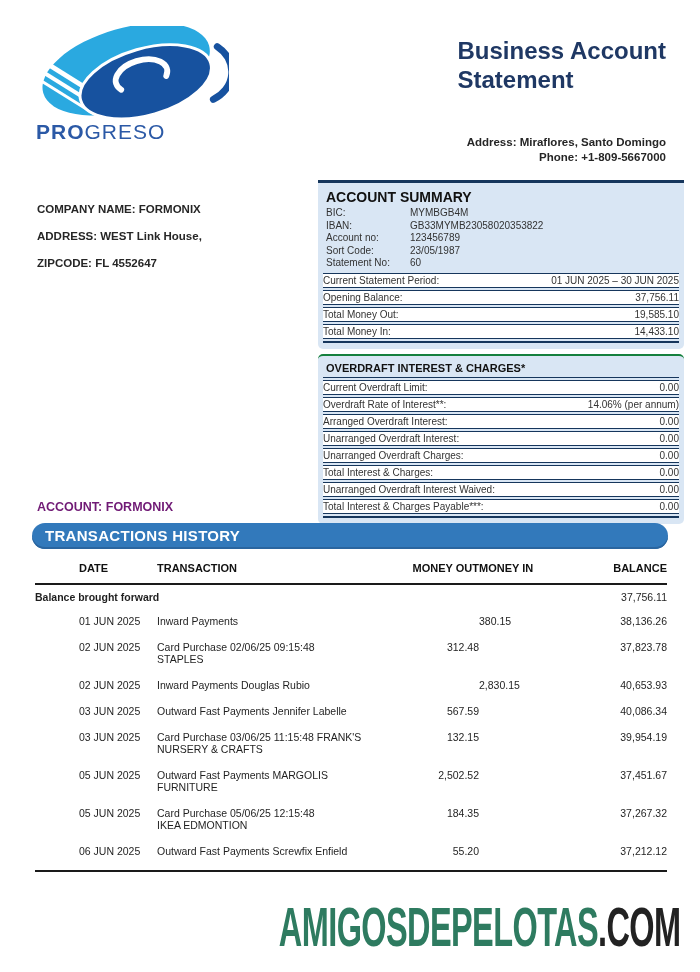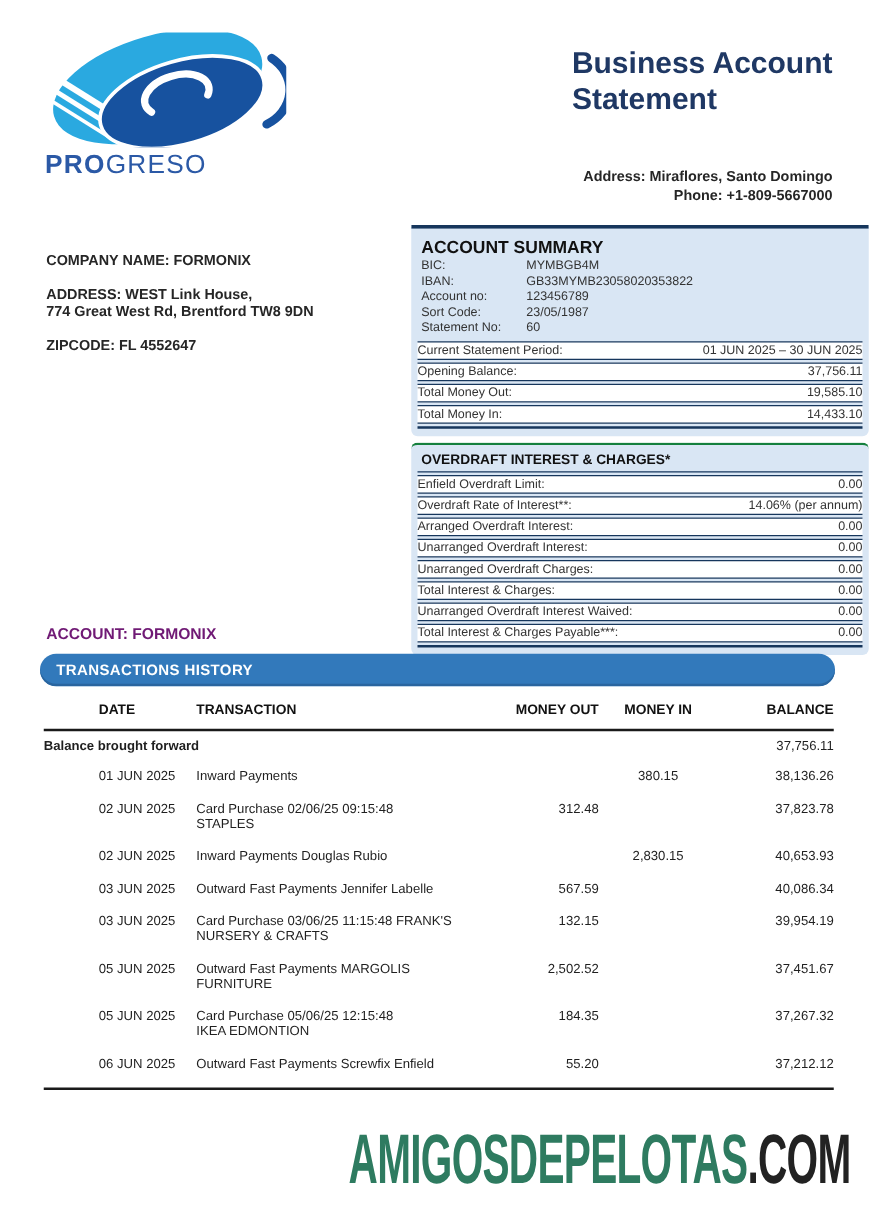--- a/index.html
+++ b/index.html
@@ -13,46 +13,46 @@
   .brand .b { font-weight:700; }
   .doc-title { position:absolute; right:34px; top:36px; text-align:left;
     font-size:24px; font-weight:700; color:#1f3864; line-height:29px; }
   .contact { position:absolute; right:34px; top:135px; text-align:right;
     font-size:11.5px; font-weight:700; color:#262626; line-height:15px; }
   
   .company { position:absolute; left:37px; top:202px; font-size:11.5px; font-weight:700;
     color:#262626; line-height:14px; width:270px; }
   .company .gap { margin-top:13px; }
   
-  .bluebox { position:absolute; left:329px; width:366px; background:#d9e6f4;
+  .bluebox { position:absolute; left:318px; width:366px; background:#d9e6f4;
     border-top:3px solid #16365c; border-radius:0 0 5px 5px; box-sizing:border-box;
     padding:5px 5px 6px 5px; }
   .summary-box { top:180px; }
   .overdraft-box { top:354px; border-radius:5px; border-top:2px solid #15803d; }
   .box-title { font-size:14px; font-weight:700; color:#111; padding:1px 3px 2px 3px; }
   .overdraft-box .box-title { font-size:11px; border-bottom:1.5px solid #16365c; padding-bottom:3px; }
   .sum-field { display:flex; font-size:10px; color:#333; line-height:12.5px; padding:0 3px; }
   .sum-field .lbl { width:84px; flex:none; }
   .band { display:flex; justify-content:space-between; background:#ffffff;
     border-top:1.5px solid #16365c; border-bottom:1.5px solid #16365c;
     margin-top:2px; font-size:10px; color:#333; line-height:11px; padding:1px 0; }
   .bands-wrap { margin-top:3px; border-bottom:2px solid #16365c; padding-bottom:2px; }
   .overdraft-box .bands-wrap { margin-top:0; }
   
   .account-line { position:absolute; left:37px; top:500px; font-size:12.5px; font-weight:700; color:#701a75; }
   .tx-bar { position:absolute; left:32px; top:523px; width:636px; height:26px;
-    background:#3279bb; border-radius:13px; color:#ffffff; font-size:12px; font-weight:700;
+    background:#3279bb; border-radius:13px; color:#ffffff; font-size:15px; font-weight:700;
     letter-spacing:0.3px; line-height:26px; padding-left:13px; box-sizing:border-box;
     box-shadow:inset 0 -2px 0 #2a659f; }
   .tx-table { position:absolute; left:35px; top:556px; width:632px; }
   .tx-row { display:flex; align-items:flex-start; }
   .c-date { width:78px; flex:none;margin-left:44px; }
   .c-desc { width:222px; flex:none; white-space:pre-line; }
   .c-out  { width:100px; flex:none; text-align:right; }
-  .c-in   { width:95px;  flex:none; text-align:center; }
+  .c-in   { width:95px;  flex:none; text-align:left; }
   .c-bal  { flex:1; text-align:right; }
   .tx-header { font-size:11px; font-weight:700; color:#111; padding:6px 0 9px 0;
     border-bottom:2px solid #1a1a1a; }
   .tx-body .tx-row { font-size:10.5px; color:#1f1f1f; line-height:12px; padding:7px 0; }
   .bbf-row { font-size:10.5px; padding:6px 0 5px 0; line-height:12px; }
   .bbf-row .c-label { width:400px; flex:none; font-weight:700; }
   .table-bottom-rule { position:absolute; left:35px; top:870px; width:632px; height:0;
     border-top:2px solid #1a1a1a; }
   
   .watermark { position:absolute; right:20px; top:894px; font-size:56px; font-weight:700;
@@ -87,21 +87,20 @@
     <div>Statement</div>
   </div>
   <div class="contact">
     <div>Address: Miraflores, Santo Domingo</div>
     <div>Phone: +1-809-5667000</div>
   </div>
 
   <div class="company">
     <div>COMPANY NAME: FORMONIX</div>
     <div class="gap">ADDRESS: WEST Link House,</div>
-    <div>774 Great West Rd, Brentford TW8 9DN</div>
     <div class="gap">ZIPCODE: FL 4552647</div>
   </div>
 
   <div class="bluebox summary-box">
     <div class="box-title">ACCOUNT SUMMARY</div>
 
       <div class="sum-field">
         <span class="lbl">BIC:</span>
         <span class="val">MYMBGB4M</span>
       </div>
@@ -150,21 +149,21 @@
 
 
     </div>
   </div>
 
   <div class="bluebox overdraft-box">
     <div class="box-title">OVERDRAFT INTEREST &amp; CHARGES*</div>
     <div class="bands-wrap">
 
         <div class="band">
-          <span>Enfield Overdraft Limit:</span>
+          <span>Current Overdraft Limit:</span>
           <span>0.00</span>
         </div>
 
         <div class="band">
           <span>Overdraft Rate of Interest**:</span>
           <span>14.06% (per annum)</span>
         </div>
 
         <div class="band">
           <span>Arranged Overdraft Interest:</span>

